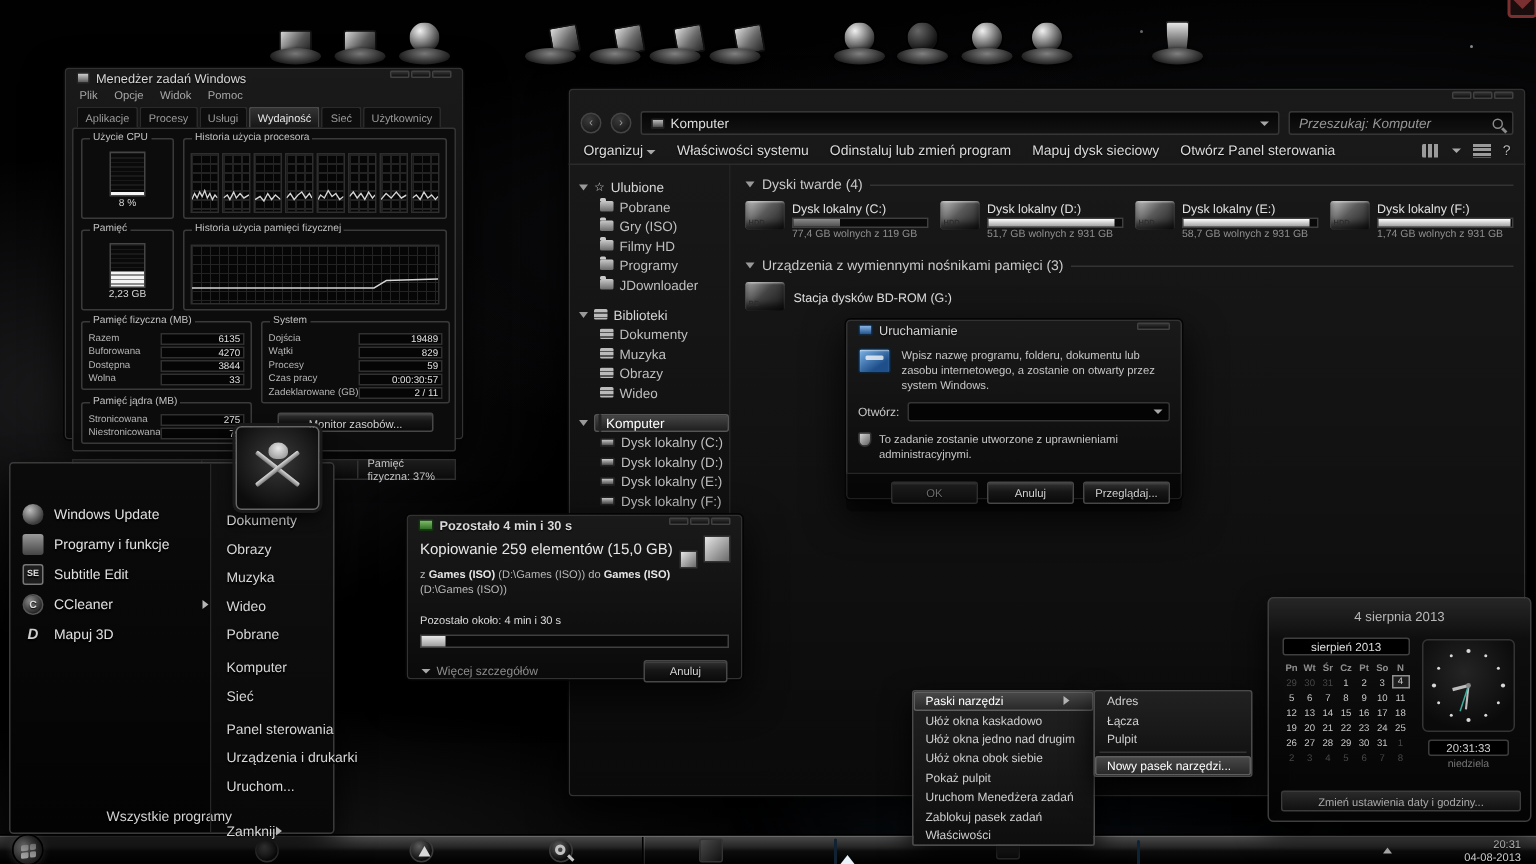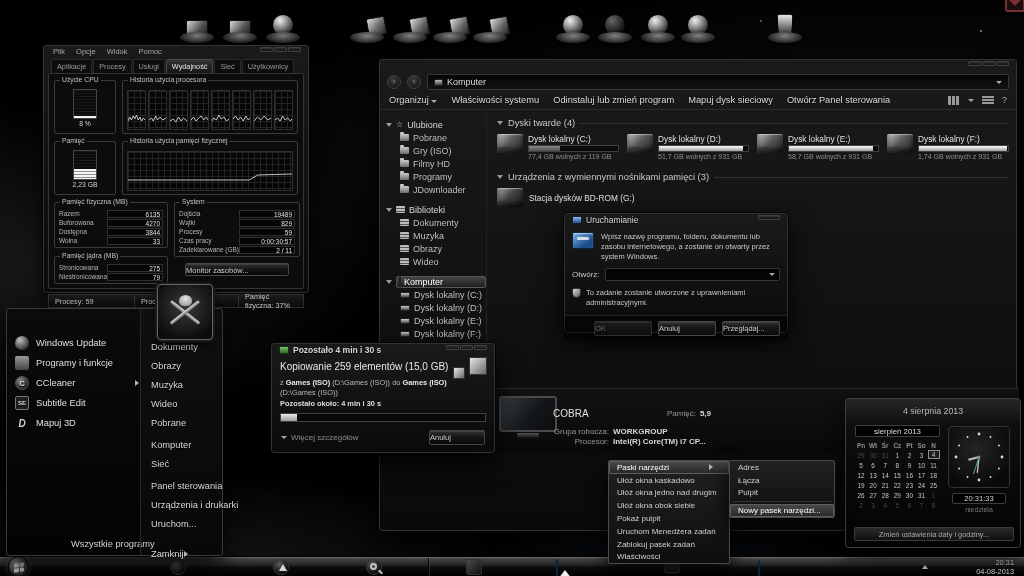--- a/index.html
+++ b/index.html
@@ -13,21 +13,21 @@
 .stars{position:absolute;width:2px;height:2px;border-radius:50%;
  box-shadow:480px 40px #888,520px 120px #555,700px 60px #777,900px 90px #666,980px 30px #888,840px 160px #555,460px 200px #444,950px 210px #666,620px 30px #555,760px 20px #666,880px 250px #444,1000px 150px #555,430px 90px #555,560px 170px #444,990px 330px #555,450px 300px #444,530px 60px #666,660px 90px #555}
 .planet{position:absolute;left:520px;top:268px;width:380px;height:380px;border-radius:50%;
  background:radial-gradient(circle at 32% 22%,#232e38 0%,#0d1319 35%,#040608 65%,#010203 100%);
  box-shadow:0 0 60px rgba(120,150,180,.10),inset 0 0 80px rgba(0,0,0,.8)}
 
 .win{position:absolute;border:1px solid #040404;border-radius:4px;background:linear-gradient(#1a1a1a,#0a0a0a);box-shadow:inset 0 0 0 1px #323232,0 10px 26px rgba(0,0,0,.85)}
 .titlebar{display:flex;align-items:center;gap:4px;padding:2px 8px 0;color:#d8d8d8;font-size:8.5px;text-shadow:0 1px 1px #000;white-space:nowrap}
 .capbtns{position:absolute;top:2px;right:8px;display:flex;gap:1px}
 .capbtn{width:13px;height:5px;background:linear-gradient(#313131,#101010);border:1px solid #414141;border-radius:1px}
-.btn{display:inline-block;background:linear-gradient(#323232,#161616 45%,#0a0a0a);border:1px solid #474747;border-radius:2px;color:#d2d2d2;text-align:left;text-shadow:0 1px 1px #000;box-shadow:inset 0 1px 0 rgba(255,255,255,.08);font-size:7.5px;line-height:13px}
+.btn{display:inline-block;background:linear-gradient(#323232,#161616 45%,#0a0a0a);border:1px solid #474747;border-radius:2px;color:#d2d2d2;text-align:center;text-shadow:0 1px 1px #000;box-shadow:inset 0 1px 0 rgba(255,255,255,.08);font-size:7.5px;line-height:13px}
 .btn.disabled{color:#6d6d6d;border-color:#2e2e2e;background:linear-gradient(#1d1d1d,#0c0c0c)}
 .caret-d{width:0;height:0;border-left:3px solid transparent;border-right:3px solid transparent;border-top:3px solid #a8a8a8;display:inline-block}
 .caret-r{width:0;height:0;border-top:3px solid transparent;border-bottom:3px solid transparent;border-left:4px solid #b5b5b5;display:inline-block}
 
 .taskmgr{left:42px;top:44px;width:268px;height:250px;z-index:12}
 .tm-icon{width:9px;height:8px;background:linear-gradient(#cfcfcf,#555);border:1px solid #222;border-radius:1px}
 .tm-menu{display:flex;gap:11px;padding:2px 10px 0;font-size:7.5px;color:#a8a8a8}
 .tm-tabs{display:flex;gap:1px;padding:3px 8px 0}
 .tm-tab{font-size:7.3px;color:#9a9a9a;padding:2px 5px;border:1px solid #2a2a2a;border-bottom:none;border-radius:2px 2px 0 0;background:#0d0d0d}
 .tm-tab.active{color:#e8e8e8;background:linear-gradient(#333,#161616);border-color:#4a4a4a}
@@ -113,21 +113,21 @@
 .copydlg{left:270px;top:342px;width:226px;height:112px;z-index:16}
 .cpicon{width:10px;height:8px;background:linear-gradient(#7fbf6a,#2e6b24);border-radius:1px;border:1px solid #143310}
 .cp-body{padding:6px 9px 0;position:relative}
 .cp-head{font-size:10px;color:#e8e8e8}
 .cp-anim{position:absolute;right:8px;top:2px;width:34px;height:26px}
 .cp-anim i{position:absolute;background:linear-gradient(135deg,#e5e5e5,#6a6a6a);border:1px solid #333}
 .cp-anim i:first-child{width:12px;height:12px;left:0;top:10px}
 .cp-anim i:last-child{width:18px;height:18px;right:0;top:0}
 .cp-path{margin-top:6px;font-size:7.4px;color:#b9b9b9;width:182px;line-height:1.35}
 .cp-path b{color:#e6e6e6}
-.cp-rem{font-size:7.4px;font-weight:bold;color:#dcdcdc;margin-top:1px}
+.cp-rem{font-size:7.4px;font-weight:normal;color:#dcdcdc;margin-top:11px}
 .pbar{margin-top:5px;height:9px;border:1px solid #404040;background:#080808}
 .pbar .fill{height:100%;background:linear-gradient(#e8e8e8,#9c9c9c)}
 .cp-foot{display:flex;justify-content:space-between;align-items:center;margin-top:8px;padding:0 1px}
 .cp-more{display:flex;align-items:center;gap:4px;font-size:8px;color:#8d8d8d}
 .cp-foot .btn{width:56px}
 
 .start-menu{position:absolute;left:6px;top:308px;width:217px;height:248px;background:linear-gradient(#0b0b0b,#030303);border:1px solid #3a3a3a;border-radius:3px;box-shadow:0 10px 24px rgba(0,0,0,.9);z-index:28}
 .sm-left{position:absolute;left:8px;top:24px;width:124px}
 .sm-item{display:flex;align-items:center;gap:7px;height:20px;font-size:9.3px;color:#e2e2e2;text-shadow:0 1px 1px #000}
 .sm-item .spacer{margin-left:auto}
@@ -265,20 +265,24 @@
     </div>
   <div style="height:12px"></div>
   <div class="ex-addr">
     <span class="navbtn">‹</span>
     <span class="navbtn">›</span>
     <span class="field addr-field">
       <span class="mini-pc"></span>
       <span>Komputer</span>
       <span style="margin-left:auto" class="caret-d"></span>
     </span>
+    <span class="field search-field">
+      <span>Przeszukaj: Komputer</span>
+      <span style="margin-left:auto" class="mag"></span>
+    </span>
   </div>
   <div class="ex-toolbar">
     <span><span>Organizuj</span> <span class="caret-d"></span></span>
     <span>Właściwości systemu</span>
     <span>Odinstaluj lub zmień program</span>
     <span>Mapuj dysk sieciowy</span>
     <span>Otwórz Panel sterowania</span>
     <span class="tb-right">
       <span class="view-ic"></span>
       <span class="caret-d"></span>
@@ -420,48 +424,33 @@
           <span class="tw open"></span>
           <span>Urządzenia z wymiennymi nośnikami pamięci (3)</span>
           <span class="line"></span>
         </div>
       <div class="bdrom">
         <div class="hddicon" style="background:linear-gradient(135deg,#aaa,#444 45%,#151515)">
             <span>BD</span>
           </div>
         <span style="font-size:8.3px;color:#e0e0e0">Stacja dysków BD-ROM (G:)</span>
       </div>
-      <div class="ex-details">
-        <div class="moni">
-            <div class="scr"></div>
-            <div class="std"></div>
-          </div>
-        <div class="det-name">COBRA</div>
-        <div class="det-row" style="left:180px;top:20px">
-            <span class="det-l" style="width:auto">Pamięć:</span>
-            <span class="det-v">5,9</span>
-          </div>
-        <div class="det-row" style="left:30px;top:38px">
-            <span class="det-l">Grupa robocza:</span>
-            <span class="det-v">WORKGROUP</span>
-          </div>
-        <div class="det-row" style="left:30px;top:48px">
-            <span class="det-l">Procesor:</span>
-            <span class="det-v">Intel(R) Core(TM) i7 CP...</span>
-          </div>
-      </div>
     </div>
   </div>
 </div>
 
 <div class="win taskmgr">
   <div class="capbtns">
       <span class="capbtn"></span>
       <span class="capbtn"></span>
       <span class="capbtn"></span>
+    </div>
+  <div class="titlebar">
+      <span class="tm-icon"></span>
+      <span>Menedżer zadań Windows</span>
     </div>
   <div class="tm-menu">
     <span>Plik</span>
     <span>Opcje</span>
     <span>Widok</span>
     <span>Pomoc</span>
   </div>
   <div class="tm-tabs">
     <span class="tm-tab">Aplikacje</span>
     <span class="tm-tab">Procesy</span>
@@ -680,27 +669,27 @@
   <div class="sm-left">
     <div class="sm-item">
         <span class="sm-ic ic-wu"></span>
         <span>Windows Update</span>
       </div>
     <div class="sm-item">
         <span class="sm-ic ic-pf"></span>
         <span>Programy i funkcje</span>
       </div>
     <div class="sm-item">
+        <span class="sm-ic ic-se">SE</span>
+        <span>Subtitle Edit</span>
+      </div>
+    <div class="sm-item">
         <span class="sm-ic ic-cc">C</span>
         <span>CCleaner</span>
         <span class="spacer caret-r"></span>
-      </div>
-    <div class="sm-item">
-        <span class="sm-ic ic-se">SE</span>
-        <span>Subtitle Edit</span>
       </div>
     <div class="sm-item">
         <span class="sm-ic ic-td">D</span>
         <span>Mapuj 3D</span>
       </div>
   </div>
   <div class="sm-all">Wszystkie programy</div>
   <div class="sm-right">
     <div class="smr-item">Dokumenty</div>
     <div class="smr-item">Obrazy</div>

